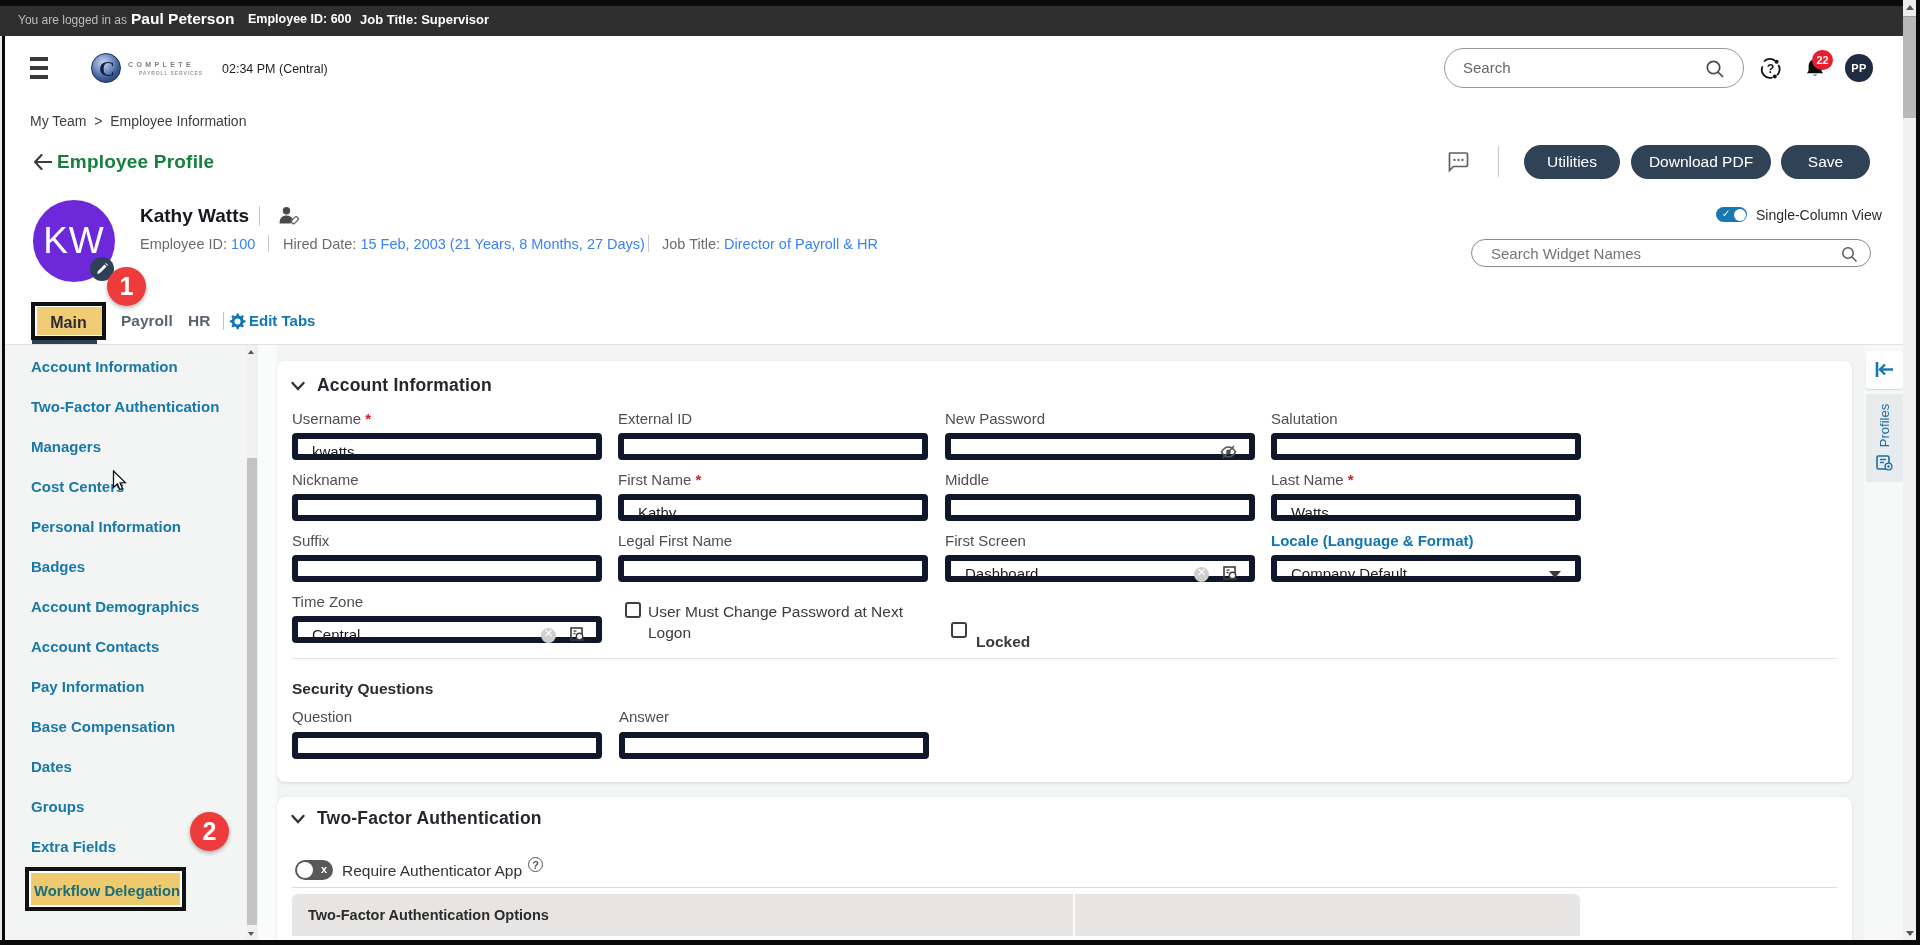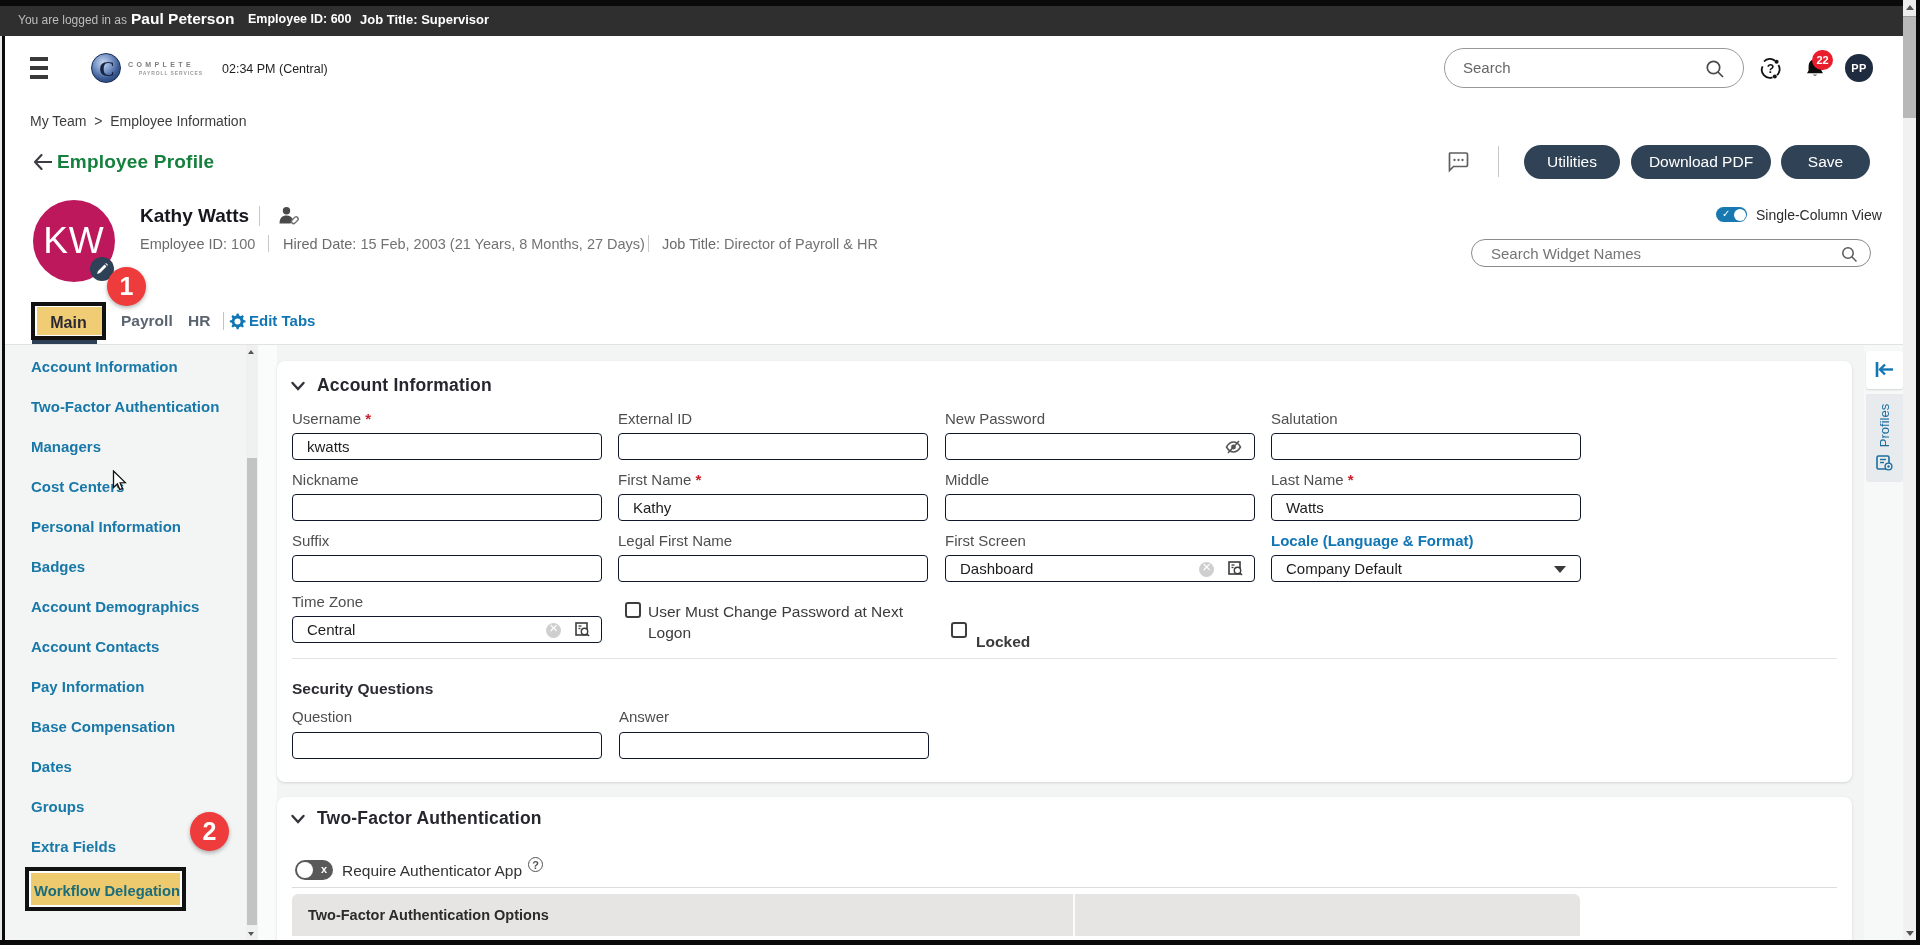--- a/index.html
+++ b/index.html
@@ -45,29 +45,29 @@
 #badge22 { left:1812px; top:50px; width:21px; height:20px; border-radius:10px; background:#e81e2c; color:#fff; font-size:11px; font-weight:bold; text-align:center; line-height:20px; }
 
 
 #crumb { left:30px; top:113px; font-size:14px; color:#3d3d3d; }
 #title { left:57px; top:151px; font-size:19px; font-weight:bold; color:#15803d; letter-spacing:0.2px;}
 
 .navybtn { top:145px; height:34px; border-radius:17px; background:#304256; color:#fff; font-size:15.5px; font-weight:normal; text-align:center; line-height:34px; }
 #vline1 { left:1498px; top:146px; width:1px; height:31px; background:#c9c9c9; }
 
 
-#kwAv { left:33px; top:200px; width:82px; height:82px; border-radius:50%; background:#be185d; color:#fff; text-align:center; font-size:37px; font-weight:300; line-height:82px; letter-spacing:1px;}
+#kwAv { left:33px; top:200px; width:82px; height:82px; border-radius:50%; background:#6d28d9; color:#fff; text-align:center; font-size:37px; font-weight:300; line-height:82px; letter-spacing:1px;}
 #pencilBadge { left:90px; top:257px; width:24px; height:24px; border-radius:50%; background:#2e4156; }
 .redCircle { width:39px; height:39px; border-radius:50%; background:#ee3c3c; color:#fff; font-size:25px; font-weight:bold; text-align:center; line-height:39px; box-shadow:0 2px 4px rgba(0,0,0,.3);}
 #red1 { left:107px; top:267px; }
 #red2 { left:190px; top:812px; }
 #kname { left:140px; top:205px; font-size:19px; font-weight:bold; color:#17171f; }
 #vline2 { left:259px; top:206px; width:1px; height:20px; background:#c9c9c9; }
 .metaRow { top:236px; font-size:14.5px; }
-.gray { color:#6b6b6b; } .dark { color:#737373;margin-top:32px; }
+.gray { color:#6b6b6b; } .dark { color:#3b82f6;margin-top:32px; }
 #vline3 { left:268px; top:235px; width:1px; height:17px; background:#c9c9c9; }
 #vline4 { left:648px; top:235px; width:1px; height:17px; background:#c9c9c9; }
 
 #scToggle { left:1716px; top:207px; width:31px; height:15px; border-radius:8px; background:#1779b0; }
 #scToggle .knob { position:absolute; right:1.5px; top:1.5px; width:12px; height:12px; border-radius:50%; background:#fff; }
 #scToggle .chk { position:absolute; left:6px; top:0.5px; color:#fff; font-size:10px; }
 #scLabel { left:1756px; top:207px; font-size:14px; color:#2b2b2b; }
 #swn { left:1471px; top:239px; width:400px; height:28px; border:1px solid #8b8b8b; border-radius:14px; background:#fff;}
 #swn span { position:absolute; left:19px; top:5px; font-size:15px; color:#757575;}
 
@@ -94,21 +94,21 @@
 #sbSide { position:absolute; left:246px; top:345px; width:12px; height:595px; background:#f0f0f0; }
 #sbSide .thumb { position:absolute; left:1px; top:113px; width:10px; height:467px; background:#c3c3c3; border-radius:0px;}
 
 
 .panel { position:absolute; left:277px; width:1575px; background:#fff; border-radius:8px; box-shadow:0 1px 3px rgba(0,0,0,.13); }
 #panel1 { top:361px; height:421px; }
 #panel2 { top:797px; height:144px; border-bottom-left-radius:0; border-bottom-right-radius:0;}
 .secHead { position:absolute; font-size:17.5px; font-weight:bold; color:#26262e; letter-spacing:0.2px; }
 .flabel { position:absolute; font-size:15px; color:#4f4f4f; }
 .req { color:#ce2029; font-size:15px; font-weight:bold; }
-.finput { position:absolute; width:310px; height:27px; border:1px solid #0f172a; border-radius:4px; background:#fff; font-size:15px; color:#1c1c1c; }
+.finput { position:absolute; width:310px; height:27px; border:6px solid #0f172a; border-radius:4px; background:#fff; font-size:15px; color:#1c1c1c; }
 .finput span.val { position:absolute; left:14px; top:4px; }
 
 .clearIc { position:absolute; top:5.5px; width:15px; height:15px; border-radius:50%; background:#cfcfcf; }
 .clearIc::before { content:"\00d7"; position:absolute; left:3.2px; top:-3.2px; color:#fff; font-size:15px; }
 .lookupIc { position:absolute; top:5px; }
 
 
 .cbox { position:absolute; width:16px; height:16px; border:2px solid #3d3d3d; border-radius:3px; background:#fff;}
 .cblbl { position:absolute; font-size:15.5px; color:#3b3b3b; }
 

